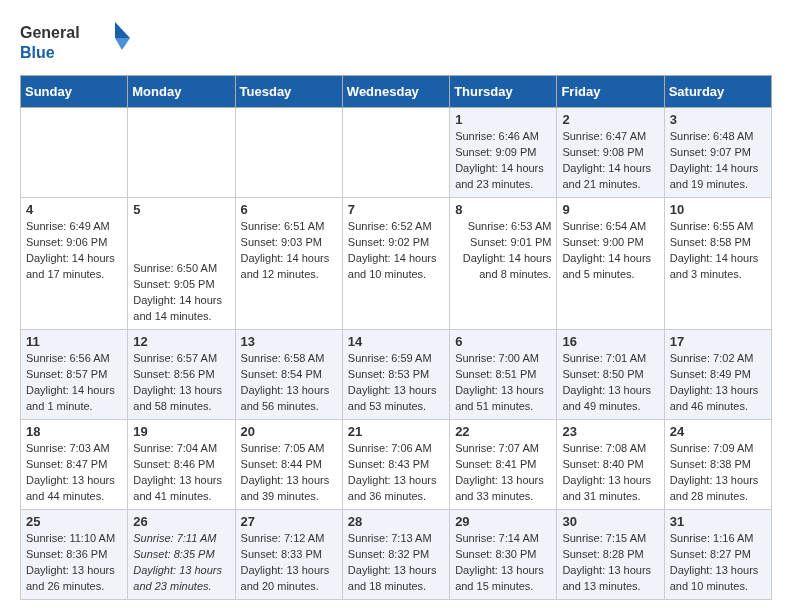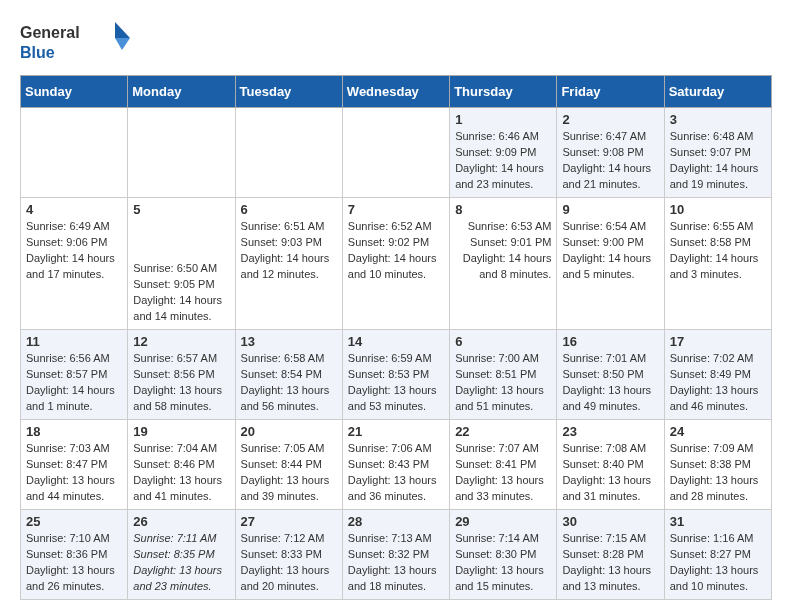--- a/index.html
+++ b/index.html
@@ -284,21 +284,21 @@
           <span class="day-number">24</span>
           <div class="day-info" style="white-space: pre-line;">Sunrise: 7:09 AM
 Sunset: 8:38 PM
 Daylight: 13 hours
 and 28 minutes.</div>
         </td>
       </tr>
       <tr>
         <td>
           <span class="day-number">25</span>
-          <div class="day-info" style="white-space: pre-line;">Sunrise: 7:10 AM
+          <div class="day-info" style="white-space: pre-line;">Sunrise: 11:10 AM
 Sunset: 8:36 PM
 Daylight: 13 hours
 and 26 minutes.</div>
         </td>
         <td>
           <span class="day-number">26</span>
           <div class="day-info" style="white-space: pre-line; font-style: italic;">Sunrise: 7:11 AM
 Sunset: 8:35 PM
 Daylight: 13 hours
 and 23 minutes.</div>

